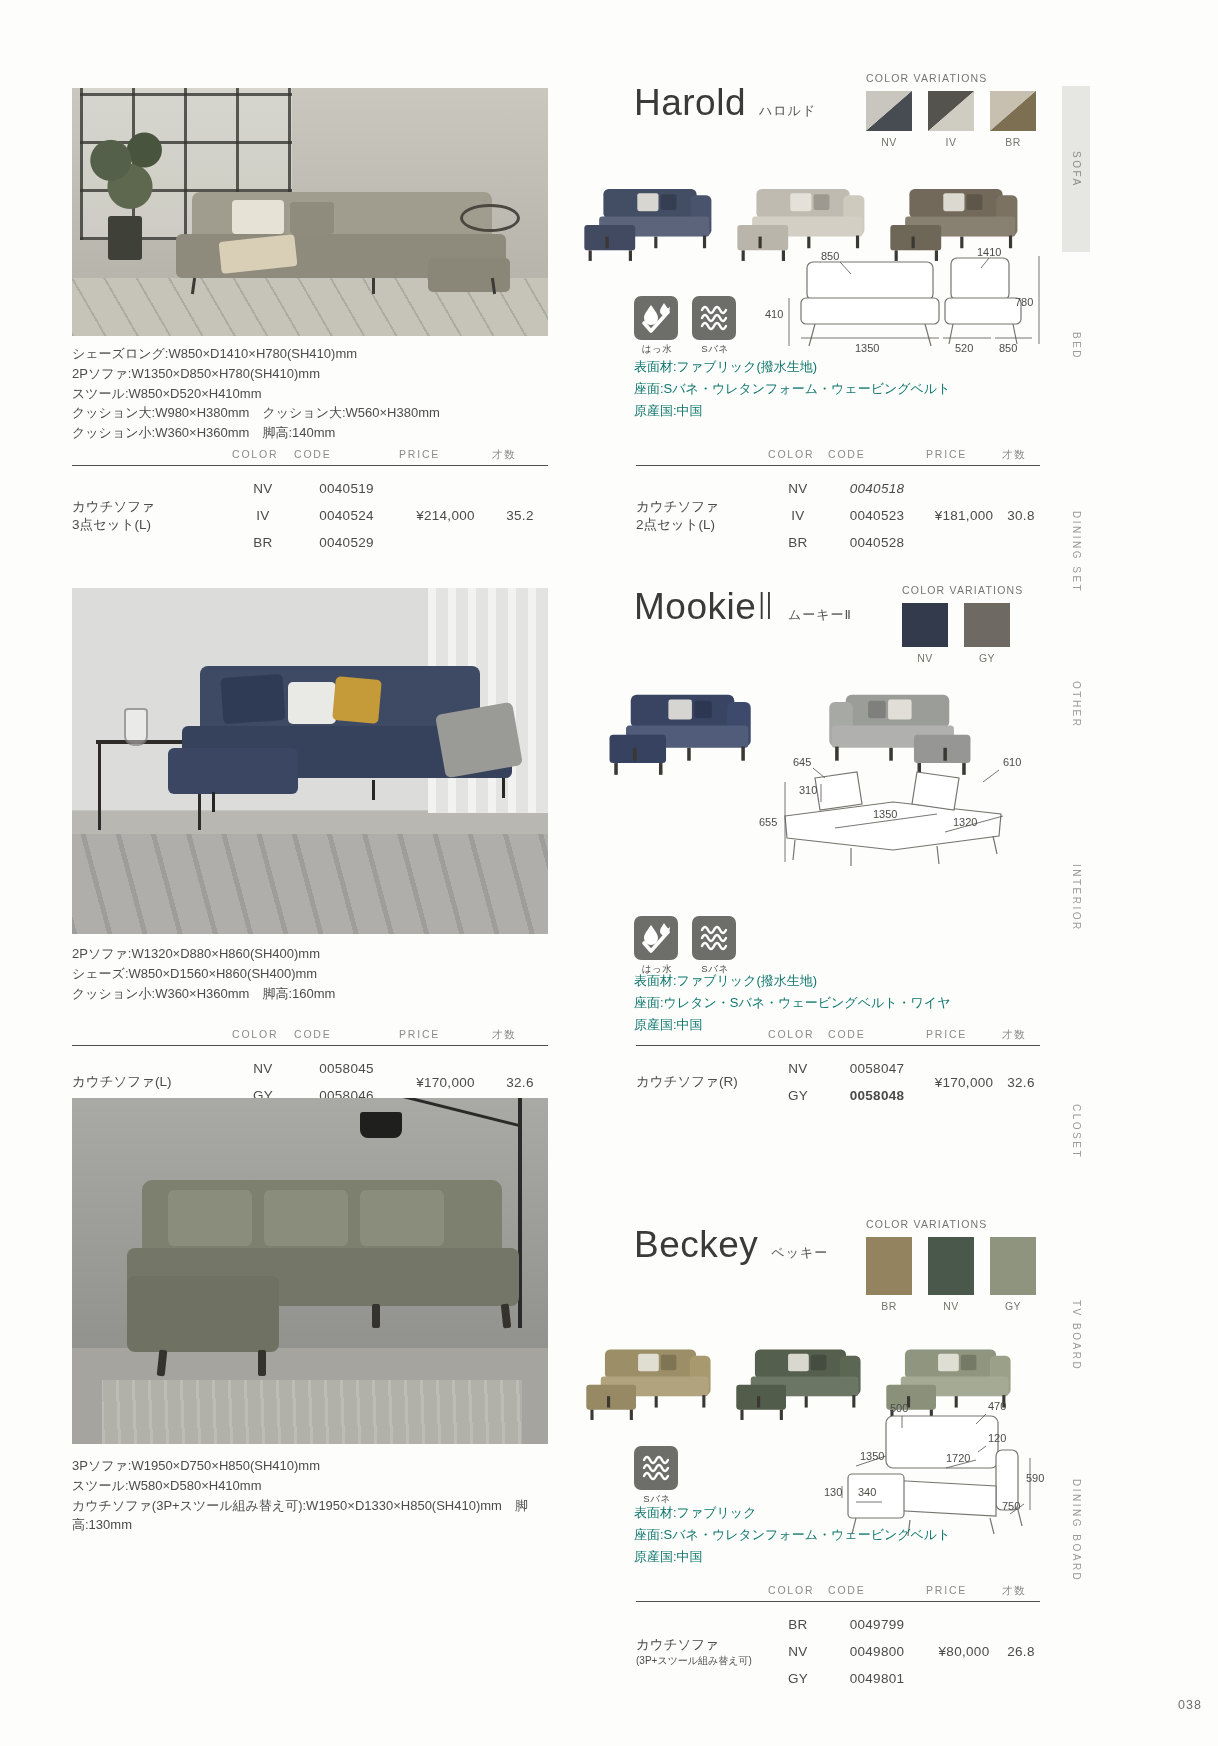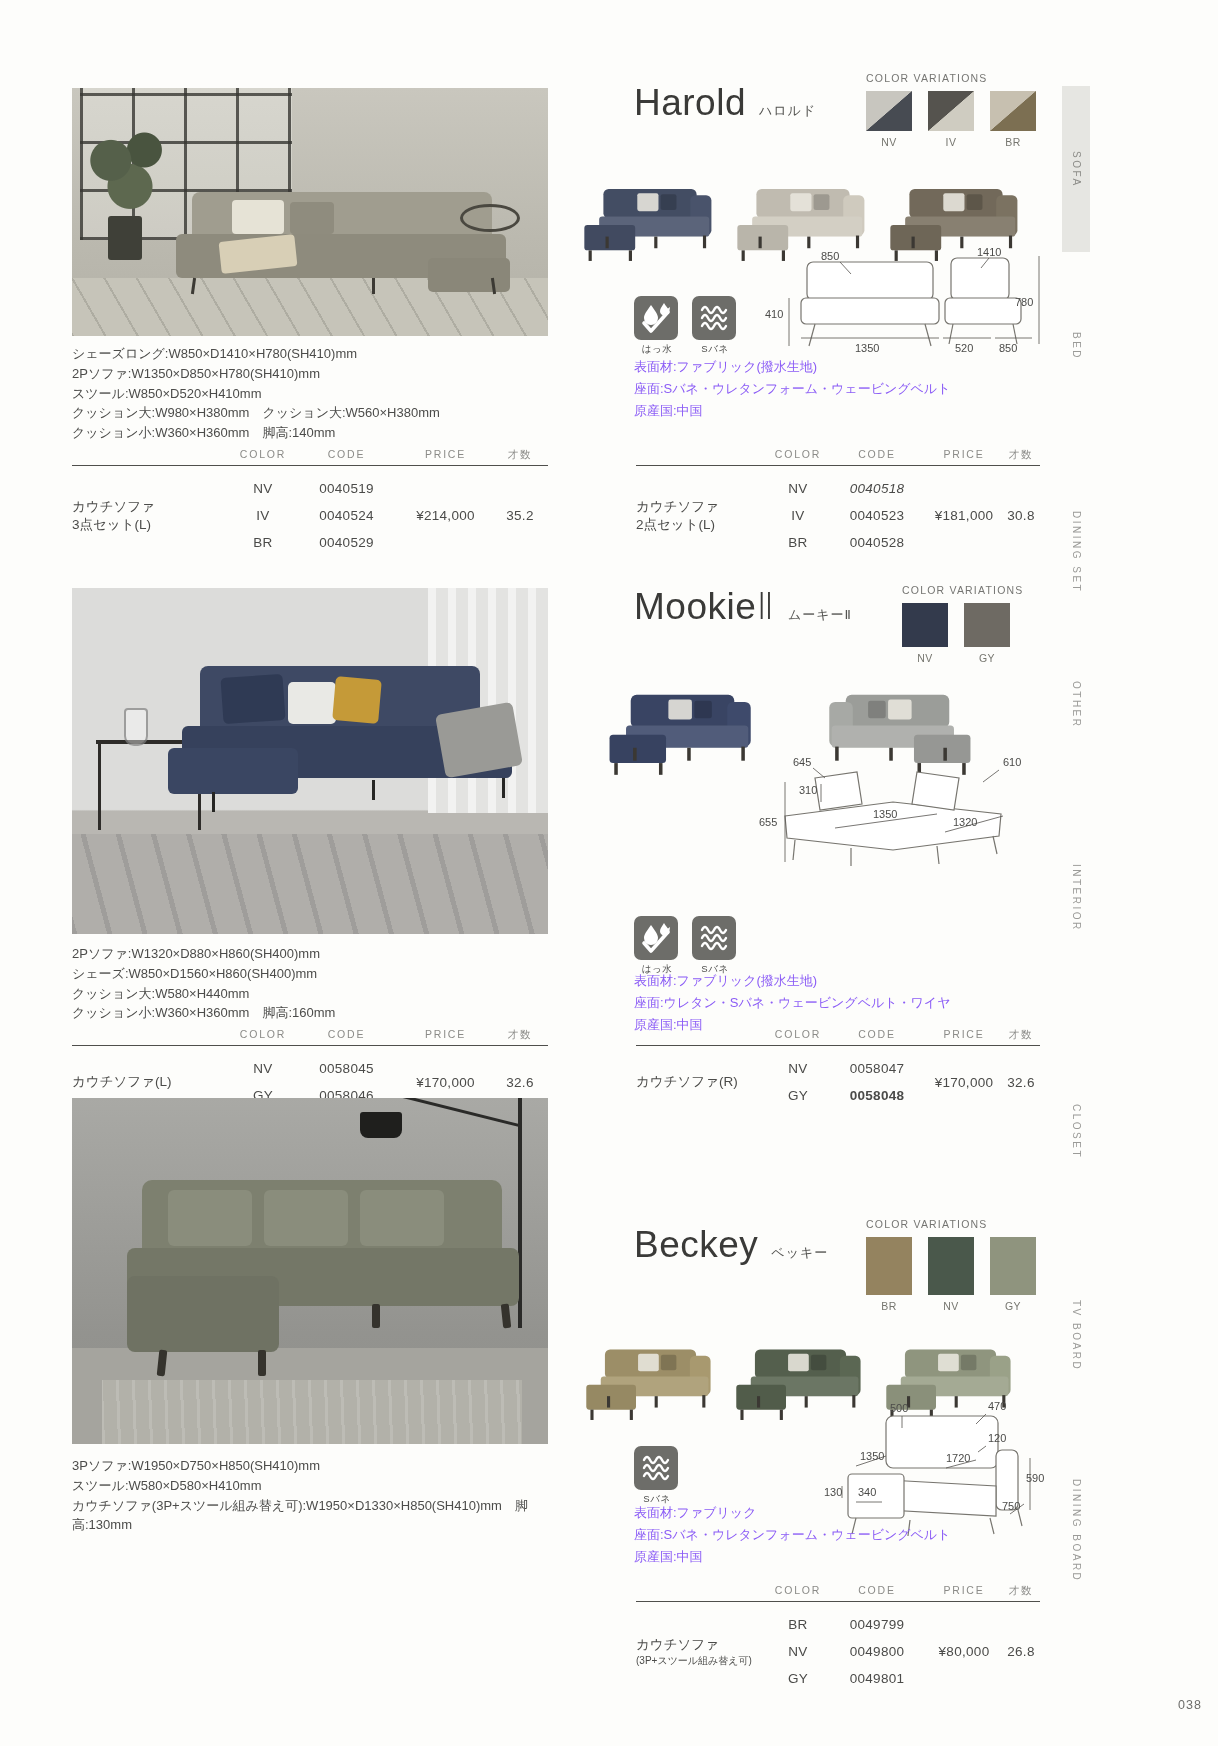--- a/index.html
+++ b/index.html
@@ -23,26 +23,26 @@
   .sw .box.mid{height:44px;}
   .sw .lab{text-align:center;font-size:10.5px;color:#76766f;margin-top:5px;letter-spacing:.5px;}
   
   .thumb{position:absolute;}
   
   .badges{position:absolute;display:flex;gap:12px;}
   .badge{width:46px;text-align:center;}
   .badge .bx{width:44px;height:44px;background:#6d6d69;border-radius:7px;display:flex;align-items:center;justify-content:center;}
   .badge .bl{font-size:9.5px;margin-top:3px;color:#4c4c4a;letter-spacing:.5px;}
   
-  .mats{position:absolute;font-size:13px;line-height:1.7;color:#8b5cf6;}
+  .mats{position:absolute;font-size:13px;line-height:1.7;color:#0f766e;}
   
   .ptable{position:absolute;display:grid;grid-auto-rows:27px;}
   .t-left{left:72px;width:476px;grid-template-columns:160px 62px 105px 93px 56px;}
   .t-right{left:636px;width:404px;grid-template-columns:132px 60px 98px 76px 38px;}
-  .ptable .th{font-size:10.5px;letter-spacing:1.8px;color:#8b8b88;text-align:center;
+  .ptable .th{font-size:10.5px;letter-spacing:1.8px;color:#8b8b88;text-align:left;
               padding-bottom:5px;border-bottom:1.5px solid #4f4f4c;margin-bottom:9px;height:auto;}
   .ptable .cell{display:flex;align-items:center;justify-content:center;font-size:13.5px;color:#4b4b49;letter-spacing:.3px;}
   .ptable .item{display:flex;flex-direction:column;justify-content:center;align-items:flex-start;font-size:13.5px;color:#4b4b49;line-height:1.3;}
   .ptable .item .sub{font-size:13.5px;}
   .ptable .item .sub.small{font-size:10px;}
   
   .diag{position:absolute;}
   .diag svg text{font-size:11px;fill:#4b4b49;font-family:"Liberation Sans",sans-serif;}
   .diag svg .ln{stroke:#77756f;stroke-width:1.2;fill:#fff;}
   .diag svg .dim{stroke:#55534f;stroke-width:.8;fill:none;}
@@ -297,21 +297,20 @@
     <div class="ph" style="left:96px;top:160px;width:130px;height:46px;background:#3a466  2;background-color:#3a4662;border-radius:6px;"></div>
     <div class="ph" style="left:368px;top:120px;width:78px;height:64px;background:#9a9a96;border-radius:6px;transform:rotate(-10deg);"></div>
     <div class="ph" style="left:140px;top:204px;width:3px;height:20px;background:#26262  4;background-color:#262624;"></div>
     <div class="ph" style="left:300px;top:192px;width:3px;height:20px;background:#262624;"></div>
     <div class="ph" style="left:430px;top:190px;width:3px;height:20px;background:#262624;"></div>
   </div>
 
   <div class="specs" style="top:944px;">
     <div>2Pソファ:W1320×D880×H860(SH400)mm</div>
     <div>シェーズ:W850×D1560×H860(SH400)mm</div>
-    <div>クッション大:W580×H440mm</div>
     <div>クッション小:W360×H360mm　脚高:160mm</div>
   </div>
 
   <div class="ptable t-left" style="top:1028px;">
     <div class="th"></div>
     <div class="th">COLOR</div>
     <div class="th">CODE</div>
     <div class="th">PRICE</div>
     <div class="th">才数</div>
     <div class="item" style="grid-row:2 / span 2;">

